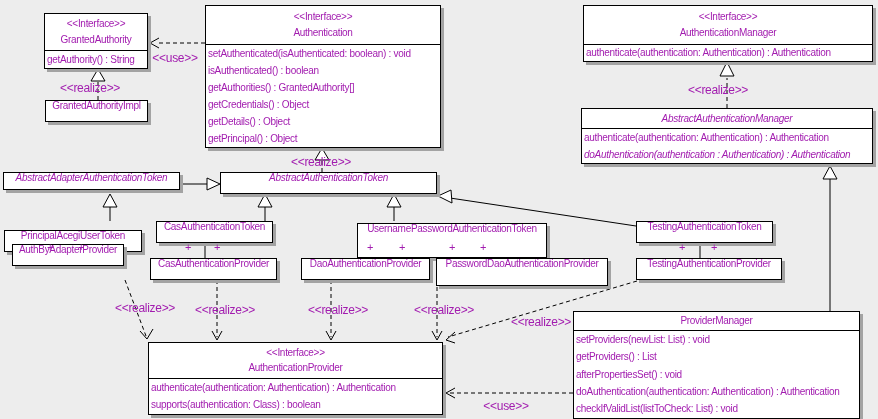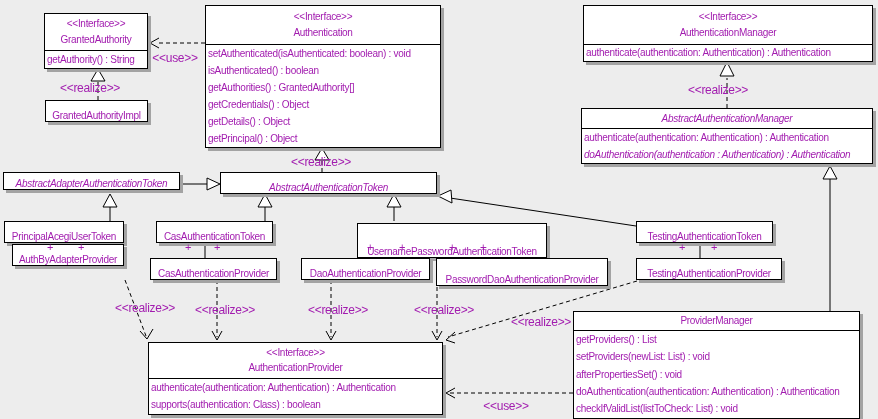--- a/index.html
+++ b/index.html
@@ -11,21 +11,21 @@
   svg.wires{position:absolute;left:0;top:0;z-index:1;}
   .cls{
     position:absolute;z-index:2;box-sizing:border-box;
     background:#fff;border:1px solid #000;
     box-shadow:3px 3px 0 #a3a3a3;
     display:flex;flex-direction:column;
     font-size:10px;letter-spacing:-0.3px;line-height:1;
   }
   .cls .hd{display:flex;flex-direction:column;justify-content:space-evenly;align-items:center;flex:0 0 auto;}
   .cls .st,.cls .nm{text-align:center;white-space:nowrap;}
-  .cls.simple{justify-content:flex-end;align-items:center;}
+  .cls.simple{justify-content:flex-start;align-items:center;}
   .cls .mems{border-top:1px solid #000;display:flex;flex-direction:column;flex:1;overflow:hidden;}
   .cls .mem{flex:1;display:flex;align-items:center;padding:0 2px;white-space:nowrap;overflow:hidden;}
   .it{font-style:italic;}
   .lbl{
     position:absolute;z-index:3;font-size:12px;letter-spacing:-0.3px;
     white-space:nowrap;text-align:center;
   }
   .plus{position:absolute;z-index:3;font-size:11px;}
 </style>
 </head>
@@ -141,21 +141,21 @@
   </div>
 
   <div class="cls simple" style="left:3px;top:172px;width:177px;height:18px">
     <div class="nm it">AbstractAdapterAuthenticationToken</div>
   </div>
 
   <div class="cls simple" style="left:220px;top:172px;width:217px;height:22px">
     <div class="nm it">AbstractAuthenticationToken</div>
   </div>
 
-  <div class="cls simple" style="left:4px;top:221px;width:120px;height:22px">
+  <div class="cls simple" style="left:4px;top:230px;width:138px;height:22px">
     <div class="nm">PrincipalAcegiUserToken</div>
   </div>
 
   <div class="cls simple" style="left:156px;top:221px;width:117px;height:22px">
     <div class="nm">CasAuthenticationToken</div>
   </div>
 
   <div class="cls simple" style="left:357px;top:223px;width:190px;height:35px">
     <div class="nm">UsernamePasswordAuthenticationToken</div>
   </div>
@@ -193,22 +193,22 @@
       <div class="mem">authenticate(authentication: Authentication) : Authentication</div>
       <div class="mem">supports(authentication: Class) : boolean</div>
     </div>
   </div>
 
   <div class="cls" style="left:573px;top:311px;width:287px;height:108px">
     <div class="hd" style="height:18px">
       <div class="nm">ProviderManager</div>
     </div>
     <div class="mems">
+      <div class="mem">setProviders(newList: List) : void</div>
       <div class="mem">getProviders() : List</div>
-      <div class="mem">setProviders(newList: List) : void</div>
       <div class="mem">afterPropertiesSet() : void</div>
       <div class="mem">doAuthentication(authentication: Authentication) : Authentication</div>
       <div class="mem">checkIfValidList(listToCheck: List) : void</div>
     </div>
   </div>
 
   <span class="lbl" style="left:152px;top:51px;width:46px">&lt;&lt;use&gt;&gt;</span>
   <span class="lbl" style="left:60px;top:81px;width:60px">&lt;&lt;realize&gt;&gt;</span>
   <span class="lbl" style="left:291px;top:155px;width:60px">&lt;&lt;realize&gt;&gt;</span>
   <span class="lbl" style="left:688px;top:83px;width:60px">&lt;&lt;realize&gt;&gt;</span>

